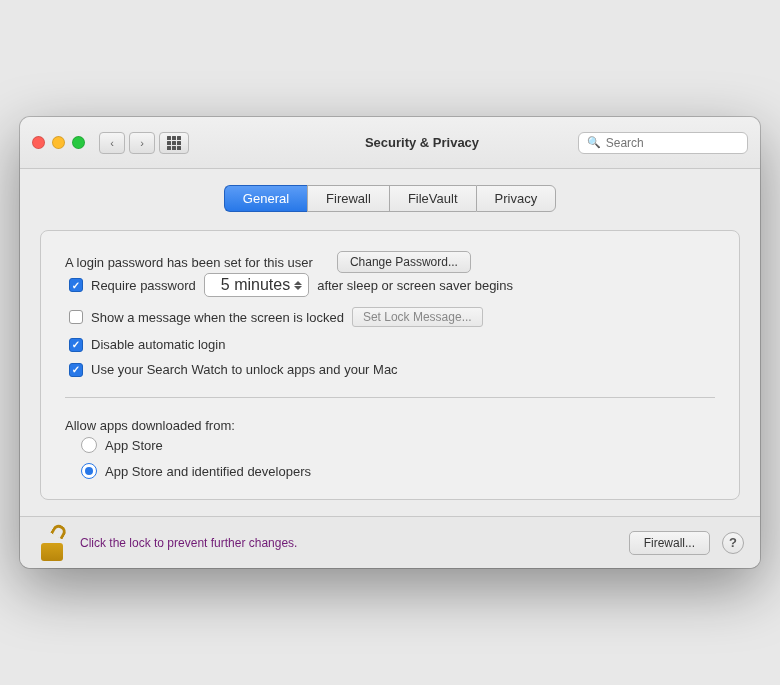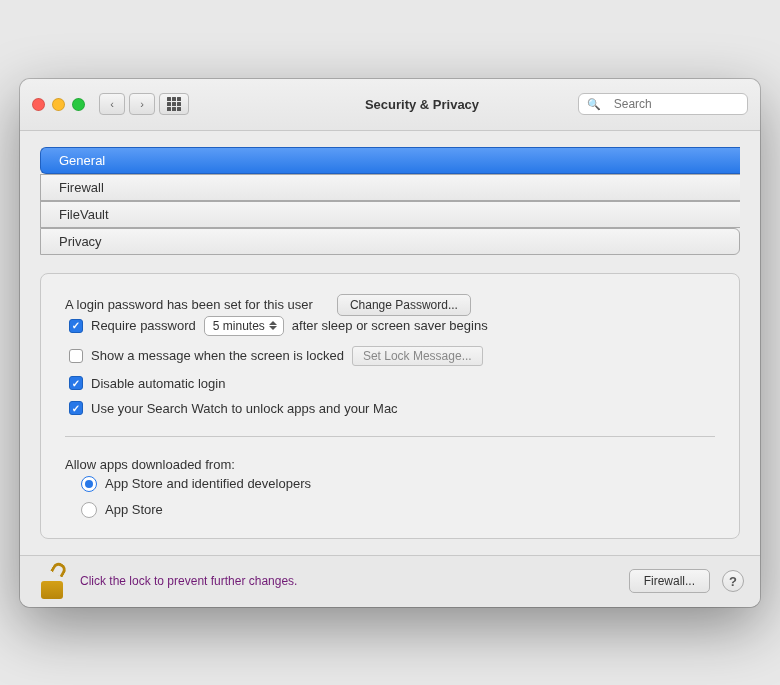--- a/index.html
+++ b/index.html
@@ -127,38 +127,36 @@
       font-size: 11px;
     }
 
     .search-input {
       border: none;
       outline: none;
       font-size: 12px;
       color: #999;
       background: transparent;
       width: 100%;
-      margin-left: 8px;
     }
 
     
     .content {
       flex: 1;
       padding: 16px 20px;
       display: flex;
       flex-direction: column;
     }
 
     
     .tabs {
       display: flex;
       justify-content: center;
       gap: 0;
       margin-bottom: 18px;
-      flex-direction: column;
     }
 
     .tab {
       padding: 5px 18px;
       font-size: 13px;
       border: 1px solid #aaa;
       cursor: pointer;
       background: linear-gradient(to bottom, #f5f5f5, #e8e8e8);
       color: #333;
     }
@@ -253,22 +251,22 @@
       font-size: 10px;
       font-weight: bold;
     }
 
     .password-dropdown {
       display: flex;
       align-items: center;
       background: white;
       border: 1px solid #aaa;
       border-radius: 5px;
-      padding: 2px 6px 2px 8px;
-      font-size: 12px;
+      padding: 2px 6px 2px 16px;
+      font-size: 16px;
       cursor: pointer;
       gap: 4px;
     }
 
     .dropdown-arrow {
       display: flex;
       flex-direction: column;
       gap: 1px;
     }
     .dropdown-arrow span {
@@ -516,26 +514,26 @@
         </div>
       </div>
 
       <div class="divider"></div>
 
       <div class="section-bottom">
         <div class="allow-label">Allow apps downloaded from:</div>
 
         <div class="radio-group">
           <div class="radio-row">
+            <div class="radio"></div>
+            <span>App Store</span>
+          </div>
+          <div class="radio-row">
             <div class="radio selected"></div>
             <span>App Store and identified developers</span>
-          </div>
-          <div class="radio-row">
-            <div class="radio"></div>
-            <span>App Store</span>
           </div>
         </div>
       </div>
 
     </div>
   </div>
 
   <div class="footer">
     <div class="lock-icon">
       <div class="lock-shackle-open"></div>

